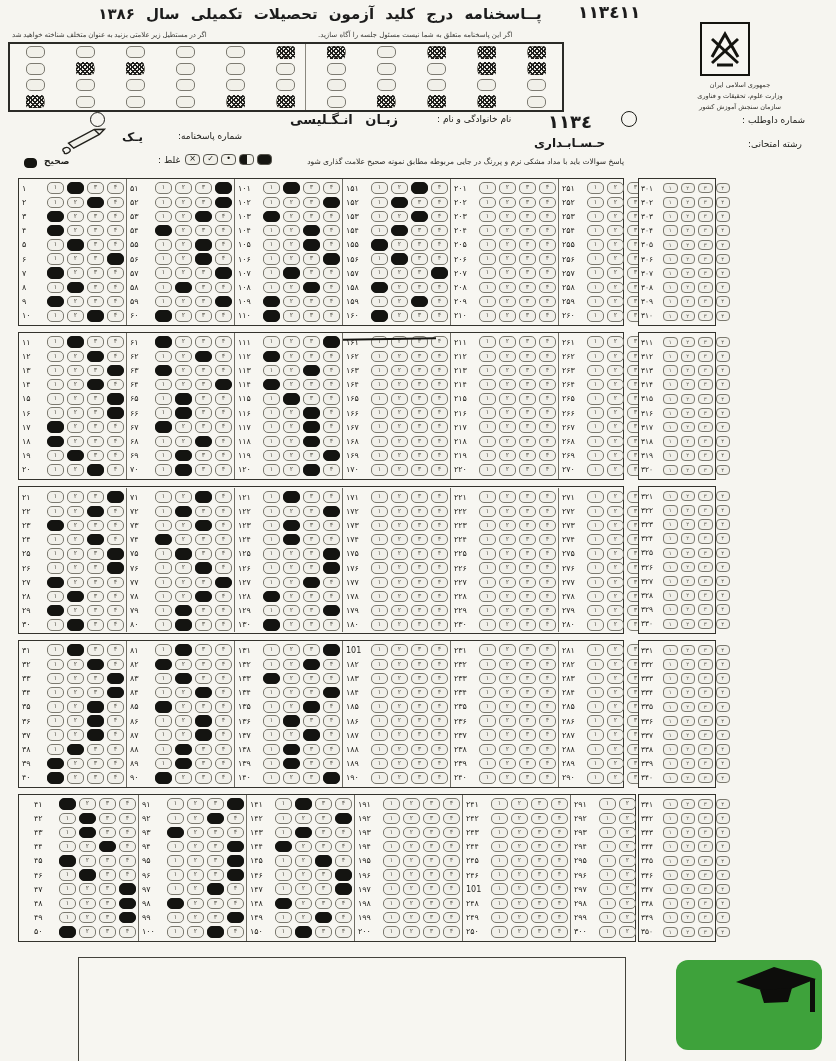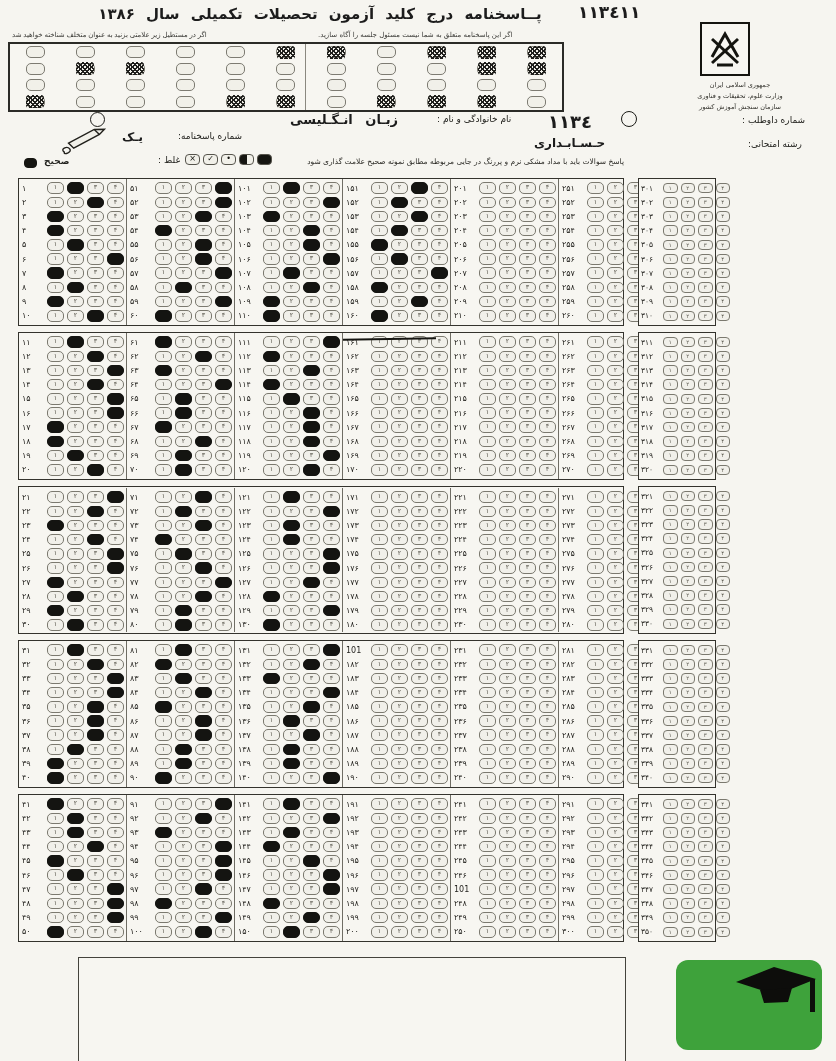--- a/index.html
+++ b/index.html
@@ -2303,21 +2303,21 @@
         </div>
         <div class="q-row">
           <span class="q-num">۳۴۰</span>
           <span class="bubble">۱</span>
           <span class="bubble">۲</span>
           <span class="bubble">۳</span>
           <span class="bubble">۴</span>
         </div>
       </div>
     </div>
-    <div class="block" style="left: 18px; top: 794px; width: 604px; height: 146px;">
+    <div class="block" style="left: 18px; top: 794px; width: 604px; height: 146px; padding-left: 12px;">
       <div class="col-group">
         <div class="q-row">
           <span class="q-num">۴۱</span>
           <span class="bubble filled">۱</span>
           <span class="bubble">۲</span>
           <span class="bubble">۳</span>
           <span class="bubble">۴</span>
         </div>
         <div class="q-row">
           <span class="q-num">۴۲</span>

